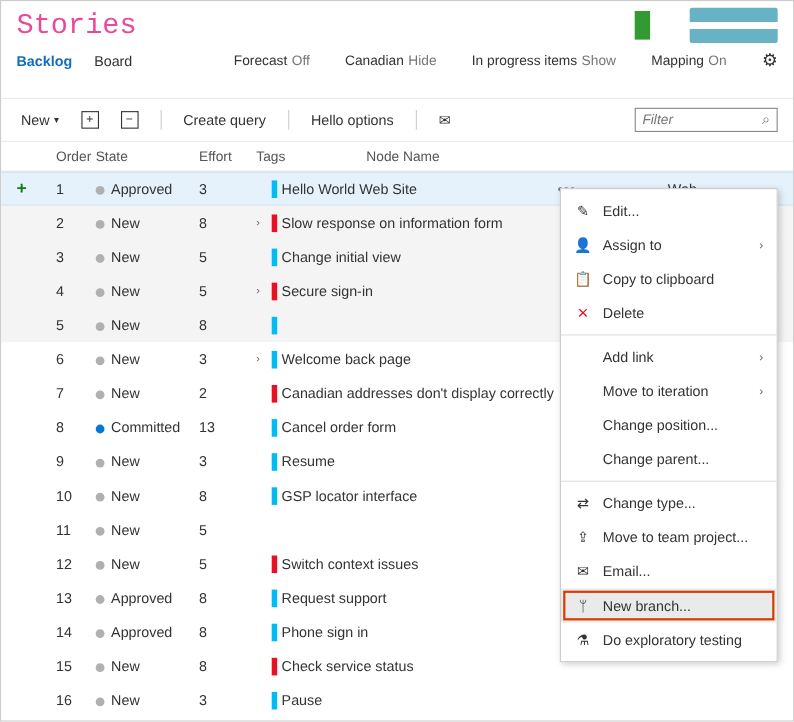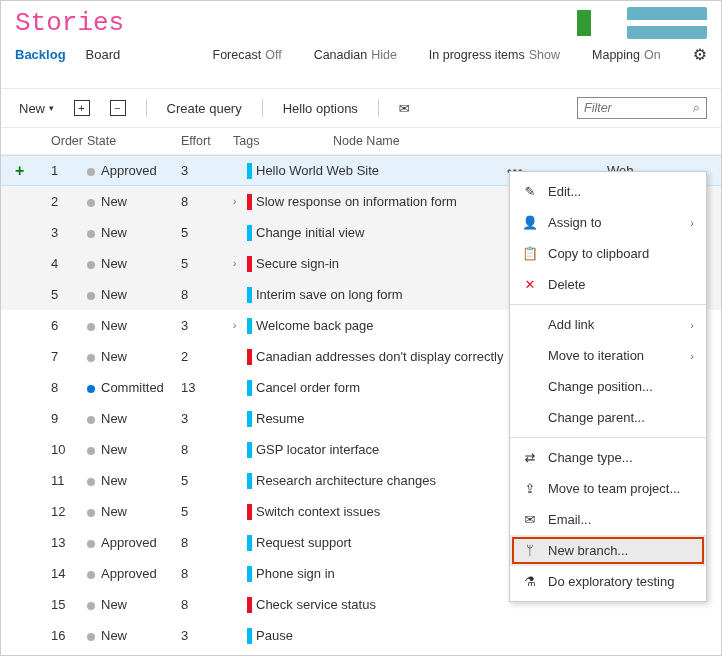--- a/index.html
+++ b/index.html
@@ -158,21 +158,20 @@
       <div class="col-node"></div>
     </div>
     <div class="row shade">
       <div class="col-plus"></div>
       <div class="col-order">5</div>
       <div class="col-state"><span class="state-dot" style="background:#b0b0b0"></span>New</div>
       <div class="col-effort">8</div>
       <div class="col-title title-cell">
         <span class="chev"></span>
         <span class="bar" style="background:#00bcf2"></span> 
-        <span>Interim save on long form</span>
       </div>
       <div class="col-tags"></div>
       <div class="col-node"></div>
     </div>
     <div class="row">
       <div class="col-plus"></div>
       <div class="col-order">6</div>
       <div class="col-state"><span class="state-dot" style="background:#b0b0b0"></span>New</div>
       <div class="col-effort">3</div>
       <div class="col-title title-cell">
@@ -233,25 +232,20 @@
         <span>GSP locator interface</span>
       </div>
       <div class="col-tags"></div>
       <div class="col-node"></div>
     </div>
     <div class="row">
       <div class="col-plus"></div>
       <div class="col-order">11</div>
       <div class="col-state"><span class="state-dot" style="background:#b0b0b0"></span>New</div>
       <div class="col-effort">5</div>
-      <div class="col-title title-cell">
-        <span class="chev"></span>
-        <span class="bar" style="background:#00bcf2"></span> 
-        <span>Research architecture changes</span>
-      </div>
       <div class="col-tags"></div>
       <div class="col-node"></div>
     </div>
     <div class="row">
       <div class="col-plus"></div>
       <div class="col-order">12</div>
       <div class="col-state"><span class="state-dot" style="background:#b0b0b0"></span>New</div>
       <div class="col-effort">5</div>
       <div class="col-title title-cell">
         <span class="chev"></span>

